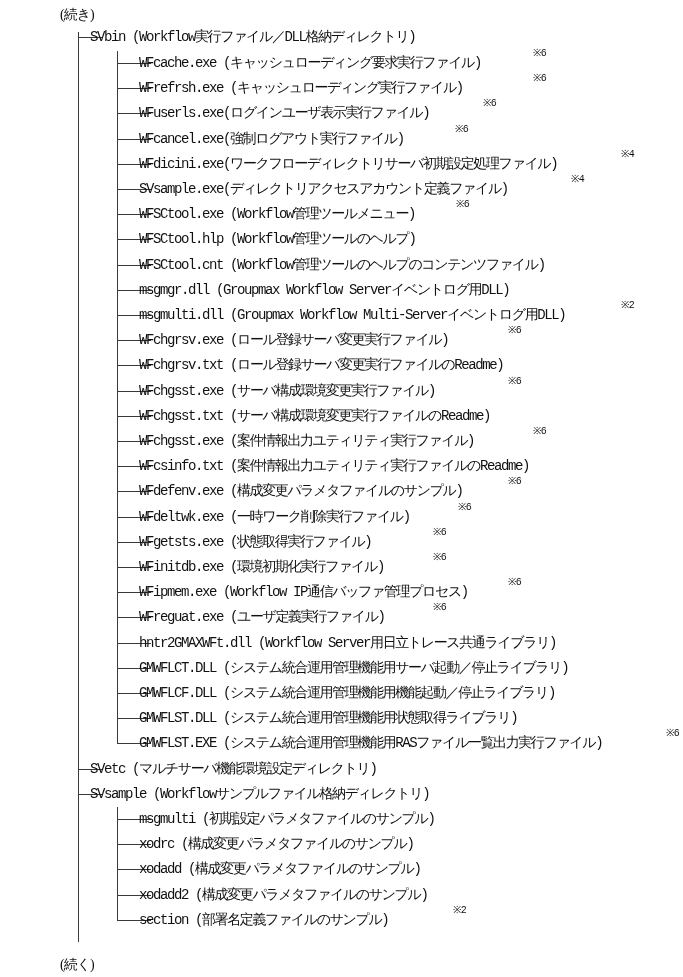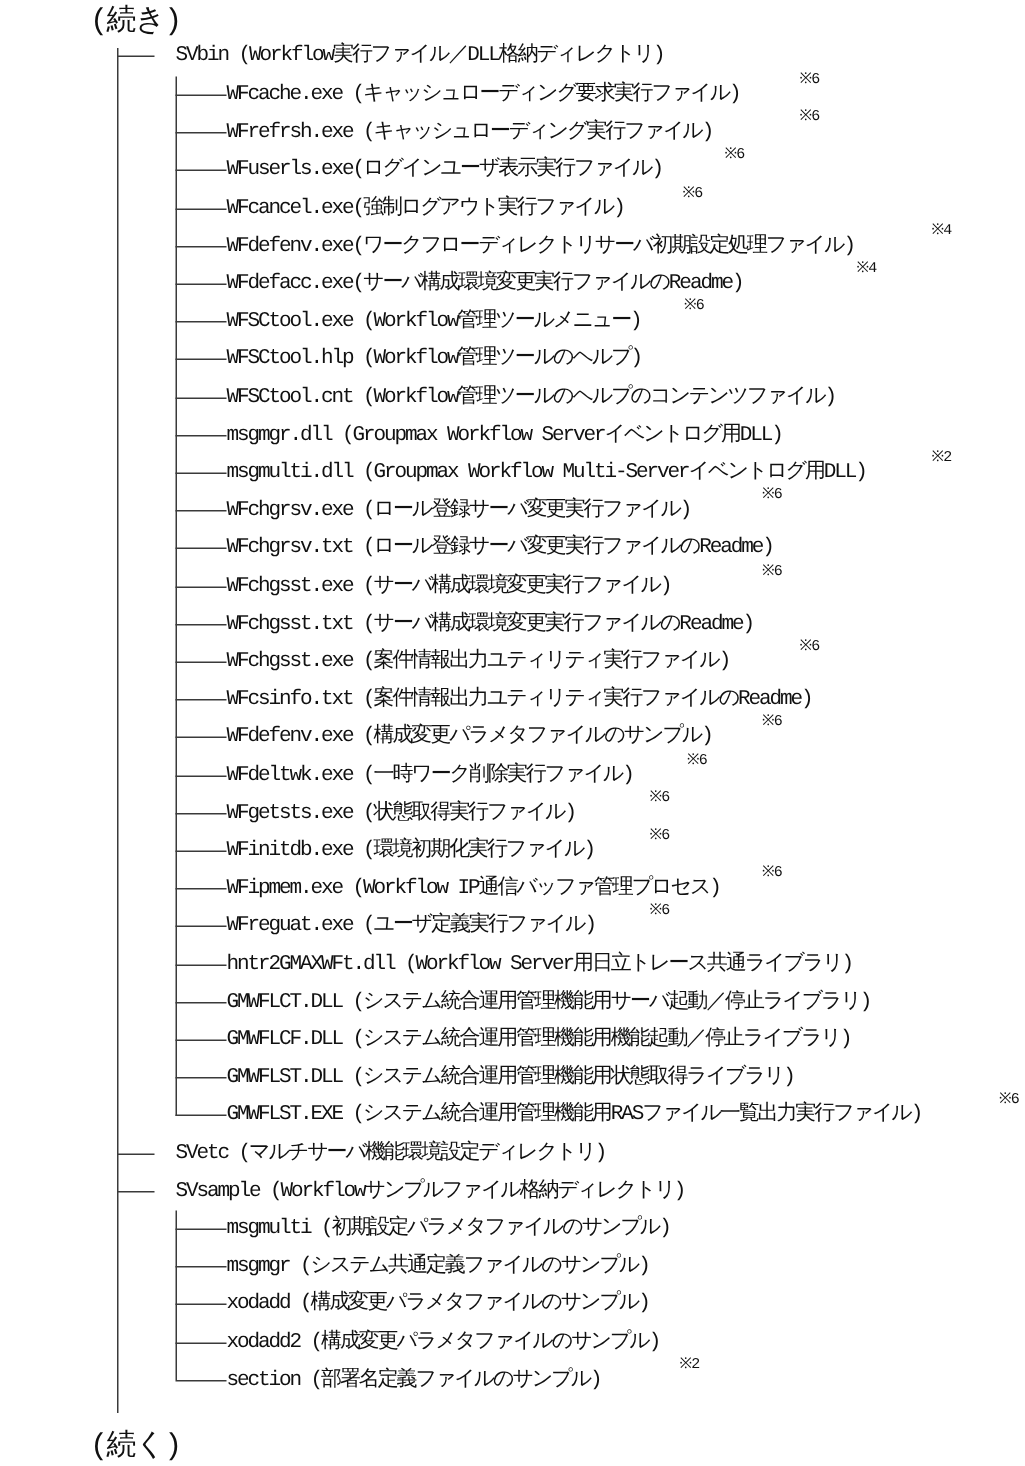--- a/index.html
+++ b/index.html
@@ -3,37 +3,37 @@
 <meta charset="utf-8">
 <style>
   html, body { margin: 0; padding: 0; background: #ffffff; }
   body {
     width: 683px; height: 977px; position: relative; overflow: hidden;
     font-family: "Liberation Mono", "DejaVu Sans Mono", monospace;
     color: #111111;
   }
   .cont {
     position: absolute; left: 60px; height: 20px; line-height: 20px;
-    font-size: 20px; letter-spacing: -1px; white-space: nowrap;
+    font-size: 14px; letter-spacing: -1px; white-space: nowrap; font-family: Liberation Serif, serif;
   }
   .vline { position: absolute; width: 1px; background: #3a3a3a; }
   .row {
     position: absolute; height: 20px; top: calc(var(--y) - 10px);
     font-size: 14px; line-height: 20px; letter-spacing: -1.4px; white-space: nowrap;
   }
   .row.l1 { left: 117px; }
   .row.l0 { left: 78px; }
   .row .wire {
     position: absolute; left: 0; top: 10px; height: 1px; background: #3a3a3a;
   }
   .row.l1 .wire { width: 34px; }
   .row.l0 .wire { width: 25px; }
   .row .label { position: absolute; top: 0; }
-  .row.l1 .label { left: 34px; }
-  .row.l0 .label { left: 39px; }
+  .row.l1 .label { left: 22px; }
+  .row.l0 .label { left: 12px; }
   .row .note {
     position: absolute; top: -5px; font-size: 10px; line-height: 12px;
     letter-spacing: -0.5px; color: #111111;
   }
 </style>
 </head>
 <body>
 
 <div class="cont" style="top:5px;">(続き)</div>
 
@@ -61,26 +61,26 @@
   <span class="label">WFuserls.exe(ログインユーザ表示実行ファイル)</span>
   <span class="note" style="left:366px;">※6</span>
 </div>
 <div class="row l1" style="--y:138.6px;">
   <div class="wire"></div>
   <span class="label">WFcancel.exe(強制ログアウト実行ファイル)</span>
   <span class="note" style="left:338px;">※6</span>
 </div>
 <div class="row l1" style="--y:163.8px;">
   <div class="wire"></div>
-  <span class="label">WFdefenv.exe(ワークフローディレクトリサーバ初期設定処理ファイル)</span>
+  <span class="label">WFdicini.exe(ワークフローディレクトリサーバ初期設定処理ファイル)</span>
   <span class="note" style="left:504px;">※4</span>
 </div>
 <div class="row l1" style="--y:189px;">
   <div class="wire"></div>
-  <span class="label">WFdefacc.exe(サーバ構成環境変更実行ファイルのReadme)</span>
+  <span class="label">SVsample.exe(ディレクトリアクセスアカウント定義ファイル)</span>
   <span class="note" style="left:454px;">※4</span>
 </div>
 <div class="row l1" style="--y:214.2px;">
   <div class="wire"></div>
   <span class="label">WFSCtool.exe (Workflow管理ツールメニュー)</span>
   <span class="note" style="left:339px;">※6</span>
 </div>
 <div class="row l1" style="--y:239.4px;">
   <div class="wire"></div>
   <span class="label">WFSCtool.hlp (Workflow管理ツールのヘルプ)</span>
@@ -186,21 +186,21 @@
   <div class="wire"></div>
   <span class="label">SVsample (Workflowサンプルファイル格納ディレクトリ)</span>
 </div>
 
 <div class="row l1" style="--y:819px;">
   <div class="wire"></div>
   <span class="label">msgmulti (初期設定パラメタファイルのサンプル)</span>
 </div>
 <div class="row l1" style="--y:844.2px;">
   <div class="wire"></div>
-  <span class="label">msgmgr (システム共通定義ファイルのサンプル)</span>
+  <span class="label">xodrc (構成変更パラメタファイルのサンプル)</span>
 </div>
 <div class="row l1" style="--y:869.4px;">
   <div class="wire"></div>
   <span class="label">xodadd (構成変更パラメタファイルのサンプル)</span>
 </div>
 <div class="row l1" style="--y:894.6px;">
   <div class="wire"></div>
   <span class="label">xodadd2 (構成変更パラメタファイルのサンプル)</span>
 </div>
 <div class="row l1" style="--y:919.8px;">

